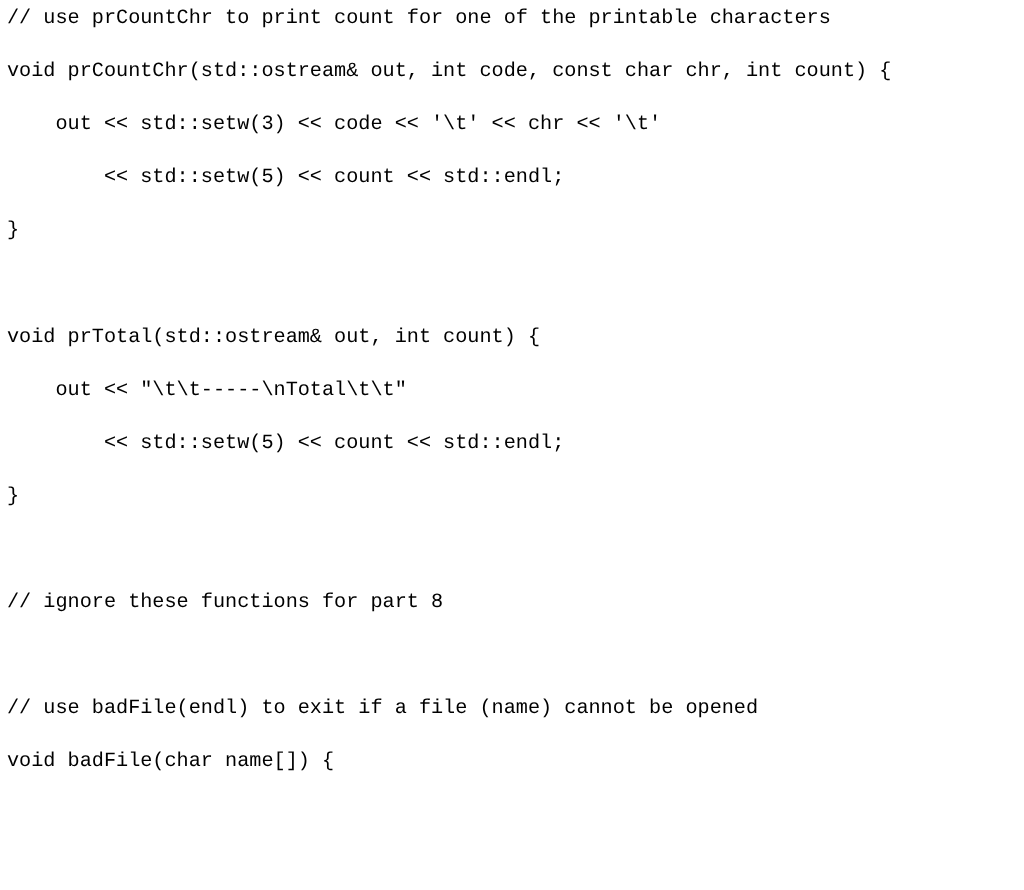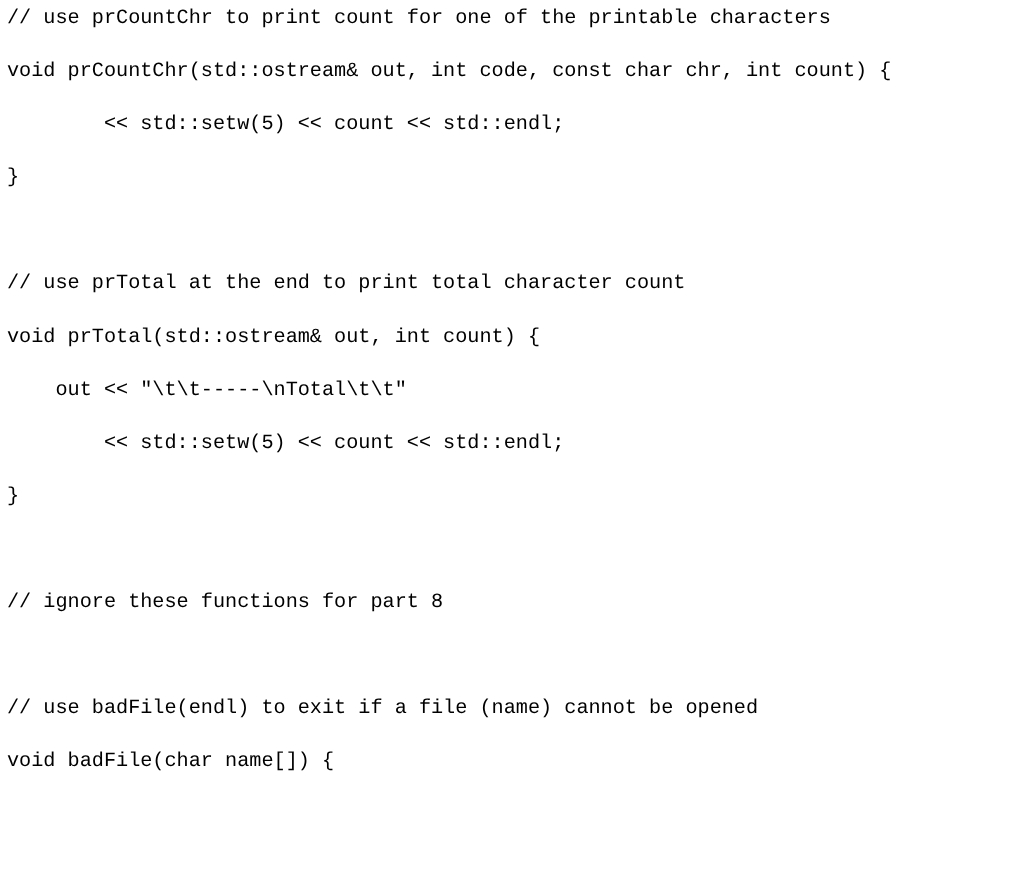--- a/index.html
+++ b/index.html
@@ -42,24 +42,24 @@
     min-height: 26.55px;
     white-space: pre;
   }
 </style>
 </head>
 <body style="background: rgb(255, 255, 255);">
 
 <div id="code-listing">
   <pre class="code-block" style="color: rgb(0, 0, 0);"><span class="code-line">// use prCountChr to print count for one of the printable characters</span>
 <span class="code-line">void prCountChr(std::ostream&amp; out, int code, const char chr, int count) {</span>
+<span class="code-line">    out &lt;&lt; std::setw(3) &lt;&lt; code &lt;&lt; '\t' &lt;&lt; chr &lt;&lt; '\t'</span>
 <span class="code-line">        &lt;&lt; std::setw(5) &lt;&lt; count &lt;&lt; std::endl;</span>
 <span class="code-line">}</span>
 <span class="code-line">&nbsp;</span>
-<span class="code-line">// use prTotal at the end to print total character count</span>
 <span class="code-line">void prTotal(std::ostream&amp; out, int count) {</span>
 <span class="code-line">    out &lt;&lt; "\t\t-----\nTotal\t\t"</span>
 <span class="code-line">        &lt;&lt; std::setw(5) &lt;&lt; count &lt;&lt; std::endl;</span>
 <span class="code-line">}</span>
 <span class="code-line">&nbsp;</span>
 <span class="code-line">// ignore these functions for part 8</span>
 <span class="code-line">&nbsp;</span>
 <span class="code-line">// use badFile(endl) to exit if a file (name) cannot be opened</span>
 <span class="code-line">void badFile(char name[]) {</span>
 

